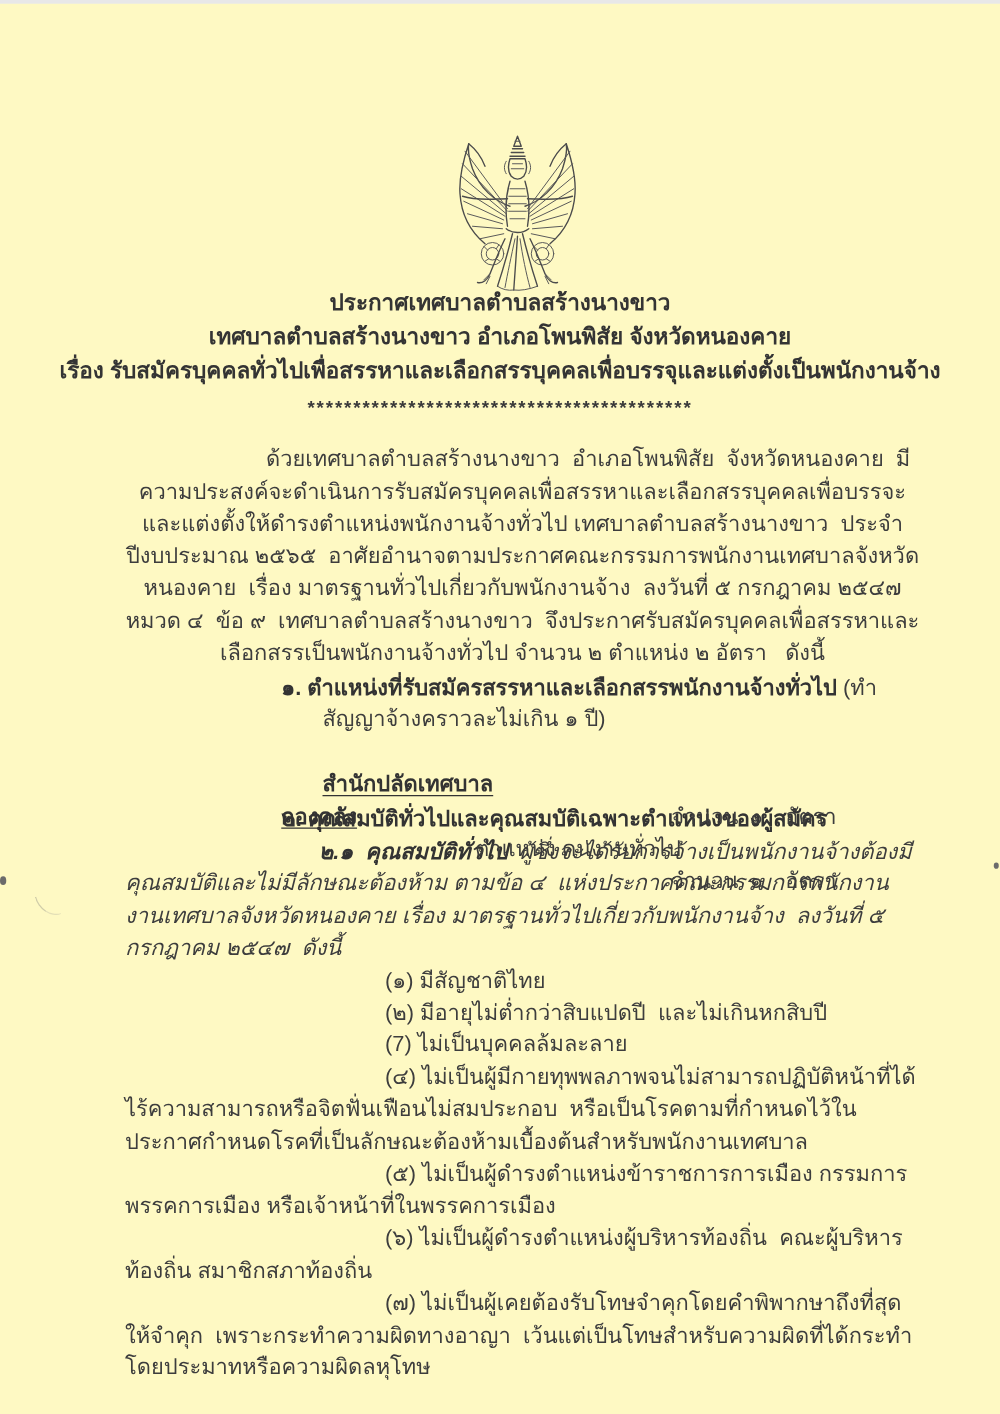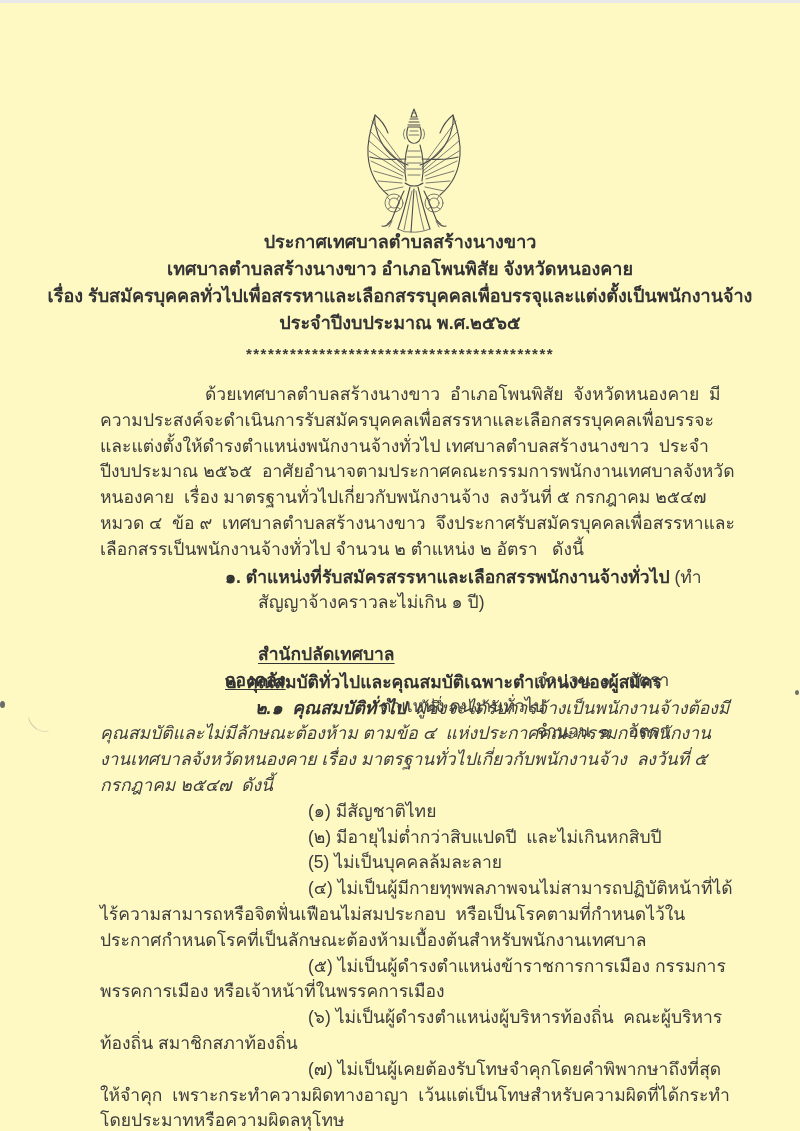--- a/index.html
+++ b/index.html
@@ -11,21 +11,21 @@
     color:#3d3d3d;
     font-family:"Liberation Sans", sans-serif;
     overflow:hidden;
   }
   .emblem { position:absolute; left:358px; top:104px; width:112px; height:128px; }
   .doc { position:absolute; top:226px; left:0; right:0; }
   .titles { text-align:center; font-weight:bold; font-size:18px; line-height:27px; color:#343434; }
   .titles div { white-space:nowrap; }
   .stars { text-align:center; margin-top:8px; font-size:15px; font-weight:bold; letter-spacing:1.5px; color:#3a3a3a; white-space:nowrap; }
   .content { margin:20px 64px 0 100px; font-size:17.5px; line-height:25.8px; text-align:left; }
-  .para { text-indent:105px; white-space:pre-wrap; }
+  .para { text-indent:105px; white-space:pre-wrap;text-align:center; }
   .sec-heading { padding-left:158px; text-indent:-33px; margin-top:2px; white-space:pre-wrap; }
   .b { font-weight:bold; color:#333; }
   .pos-row { position:relative; height:25.8px; white-space:pre-wrap; }
   .pos-row .dept { position:absolute; font-weight:bold; text-decoration:underline; text-underline-offset:3px; color:#333; }
   .pos-row .pos { position:absolute; left:280px; }
   .pos-row .cnt { position:absolute; left:437px;font-family:Liberation Serif, serif; }
   .r1 .dept { left:158px; }
   .r2 .dept { left:125px;text-align:right; }
   .sub-para { text-indent:155px; white-space:pre-wrap;font-style:italic; }
   .item { text-indent:208px; white-space:pre-wrap; }
@@ -83,21 +83,20 @@
     <path class="ln2" d="M54,84 C51,98 48,112 46,123 M58,84 C60,98 63,112 66,123"></path>
     <path class="ln2" d="M40,122 q6,4 13,3 q8,1 19,-3"></path>
   </svg>
 
   <div class="doc">
 
     <div class="titles">
       <div>ประกาศเทศบาลตำบลสร้างนางขาว</div>
       <div>เทศบาลตำบลสร้างนางขาว  อำเภอโพนพิสัย จังหวัดหนองคาย</div>
       <div>เรื่อง  รับสมัครบุคคลทั่วไปเพื่อสรรหาและเลือกสรรบุคคลเพื่อบรรจุและแต่งตั้งเป็นพนักงานจ้าง</div>
-      <div>ประจำปีงบประมาณ พ.ศ.๒๕๖๕</div>
     </div>
 
     <div class="stars">******************************************</div>
 
     <div class="content">
 
       <div class="para">ด้วยเทศบาลตำบลสร้างนางขาว  อำเภอโพนพิสัย  จังหวัดหนองคาย  มีความประสงค์จะดำเนินการรับสมัครบุคคลเพื่อสรรหาและเลือกสรรบุคคลเพื่อบรรจะและแต่งตั้งให้ดำรงตำแหน่งพนักงานจ้างทั่วไป เทศบาลตำบลสร้างนางขาว  ประจำปีงบประมาณ ๒๕๖๕  อาศัยอำนาจตามประกาศคณะกรรมการพนักงานเทศบาลจังหวัดหนองคาย  เรื่อง มาตรฐานทั่วไปเกี่ยวกับพนักงานจ้าง  ลงวันที่ ๕ กรกฎาคม ๒๕๔๗  หมวด ๔  ข้อ ๙  เทศบาลตำบลสร้างนางขาว  จึงประกาศรับสมัครบุคคลเพื่อสรรหาและเลือกสรรเป็นพนักงานจ้างทั่วไป จำนวน ๒ ตำแหน่ง ๒ อัตรา   ดังนี้</div>
 
       <div class="sec-heading"><span class="b">๑.</span><span> </span><span class="b">ตำแหน่งที่รับสมัครสรรหาและเลือกสรรพนักงานจ้างทั่วไป</span><span> (ทำสัญญาจ้างคราวละไม่เกิน ๑ ปี)</span></div>
 
@@ -110,21 +109,21 @@
         <span class="pos">ตำแหน่ง คนงานทั่วไป</span>
         <span class="cnt">จำนวน  ๑    อัตรา</span>
       </div>
 
       <div class="sec-heading"><span class="b">๒.</span><span> </span><span class="b">คุณสมบัติทั่วไปและคุณสมบัติเฉพาะตำแหน่งของผู้สมัคร</span></div>
 
       <div class="sub-para"><span class="b">๒.๑  คุณสมบัติทั่วไป</span><span>  ผู้ซึ่งจะได้รับการจ้างเป็นพนักงานจ้างต้องมีคุณสมบัติและไม่มีลักษณะต้องห้าม ตามข้อ ๔  แห่งประกาศคณะกรรมการพนักงานงานเทศบาลจังหวัดหนองคาย เรื่อง มาตรฐานทั่วไปเกี่ยวกับพนักงานจ้าง  ลงวันที่ ๕ กรกฎาคม ๒๕๔๗  ดังนี้</span></div>
 
       <div class="item">(๑) มีสัญชาติไทย</div>
       <div class="item">(๒) มีอายุไม่ต่ำกว่าสิบแปดปี  และไม่เกินหกสิบปี</div>
-      <div class="item">(5) ไม่เป็นบุคคลล้มละลาย</div>
+      <div class="item">(7) ไม่เป็นบุคคลล้มละลาย</div>
       <div class="item">(๔) ไม่เป็นผู้มีกายทุพพลภาพจนไม่สามารถปฏิบัติหน้าที่ได้ ไร้ความสามารถหรือจิตฟั่นเฟือนไม่สมประกอบ  หรือเป็นโรคตามที่กำหนดไว้ในประกาศกำหนดโรคที่เป็นลักษณะต้องห้ามเบื้องต้นสำหรับพนักงานเทศบาล</div>
       <div class="item">(๕) ไม่เป็นผู้ดำรงตำแหน่งข้าราชการการเมือง กรรมการพรรคการเมือง หรือเจ้าหน้าที่ในพรรคการเมือง</div>
       <div class="item">(๖) ไม่เป็นผู้ดำรงตำแหน่งผู้บริหารท้องถิ่น  คณะผู้บริหารท้องถิ่น สมาชิกสภาท้องถิ่น</div>
       <div class="item">(๗) ไม่เป็นผู้เคยต้องรับโทษจำคุกโดยคำพิพากษาถึงที่สุดให้จำคุก  เพราะกระทำความผิดทางอาญา  เว้นแต่เป็นโทษสำหรับความผิดที่ได้กระทำโดยประมาทหรือความผิดลหุโทษ</div>
 
     </div>
   </div>
 
   <div class="speck speck-l"></div>
   <div class="speck speck-r"></div>

